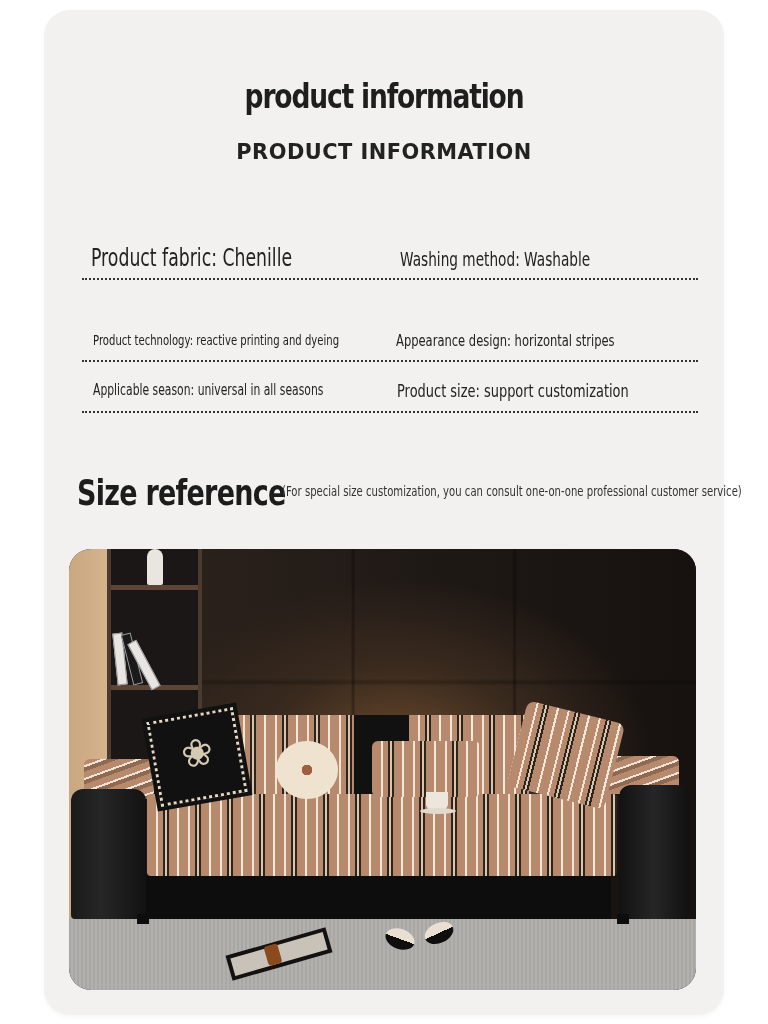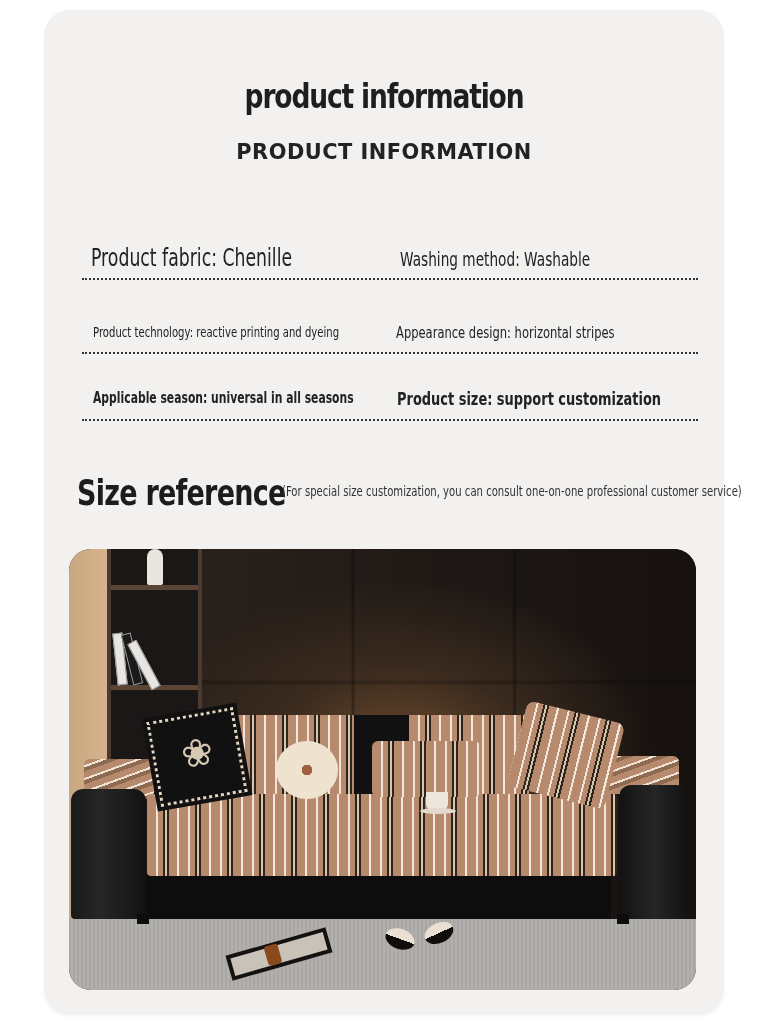--- a/index.html
+++ b/index.html
@@ -153,25 +153,25 @@
 
 <div class="card"></div>
 
 <div class="title-main">product information</div>
 <div class="title-sub">PRODUCT INFORMATION</div>
 
 <div class="spec-row" style="top:238px;height:42px;text-align:center;">
   <span class="spec lg" style="left:9px;">Product fabric: Chenille</span>
   <span class="spec md" style="left:318px;bottom:8px;">Washing method: Washable</span>
 </div>
-<div class="spec-row" style="top:312px;height:42px;">
+<div class="spec-row" style="top:320px;height:42px;">
   <span class="spec sm" style="left:11px;bottom:12px;">Product technology: reactive printing and dyeing</span>
   <span class="spec sm" style="left:314px;bottom:10px;font-size:16px;">Appearance design: horizontal stripes</span>
 </div>
-<div class="spec-row" style="top:379px;height:42px;font-weight:bold;">
+<div class="spec-row" style="top:371px;height:42px;">
   <span class="spec sm" style="left:11px;bottom:12px;font-size:15px;">Applicable season: universal in all seasons</span>
   <span class="spec md" style="left:315px;bottom:10px;font-size:18px;">Product size: support customization</span>
 </div>
 
 <div class="size-title">Size reference</div>
 <div class="size-note">(For special size customization, you can consult one-on-one professional customer service)</div>
 
 <div class="photo">
   <div class="wall"></div>
   <div class="shelf-panel"></div>

